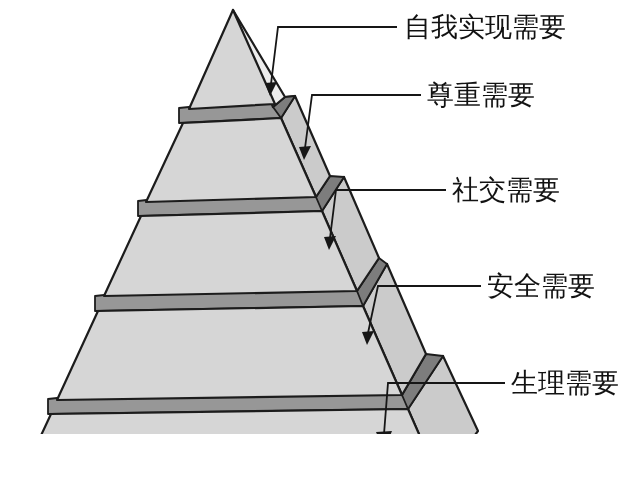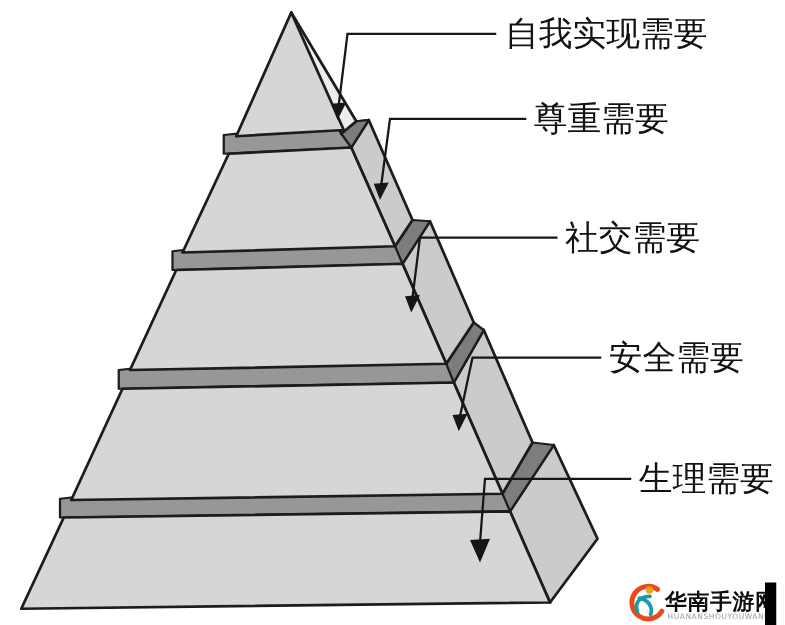--- a/index.html
+++ b/index.html
@@ -1,17 +1,17 @@
 <!DOCTYPE html>
 <html><head>
 <meta charset="utf-8">
 <style>
   html,body{margin:0;padding:0;background:#ffffff;}
   .canvas{
-    position:relative;width:628px;height:500px;background:#ffffff;overflow:hidden;
+    position:relative;width:628px;height:434px;background:#ffffff;overflow:hidden;
     font-family:"Liberation Sans","DejaVu Sans",sans-serif;
   }
   svg{display:block;}
   .face{stroke-width:2.2;stroke-linejoin:round;}
   .band{stroke-width:1.8;stroke-linejoin:round;}
   .callout-line{fill:none;stroke:#161616;stroke-width:1.8;stroke-linejoin:miter;}
   .arrowhead{stroke:none;}
   .level-label{
     font-family:"Liberation Serif","DejaVu Serif",serif;
     font-size:27px;

